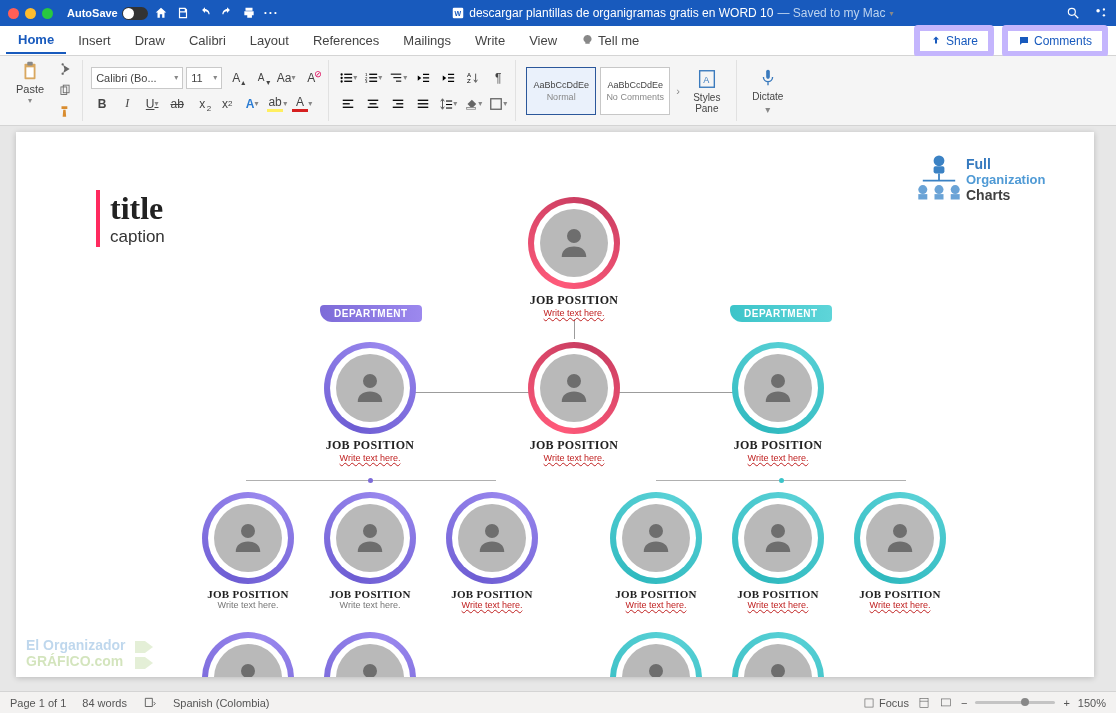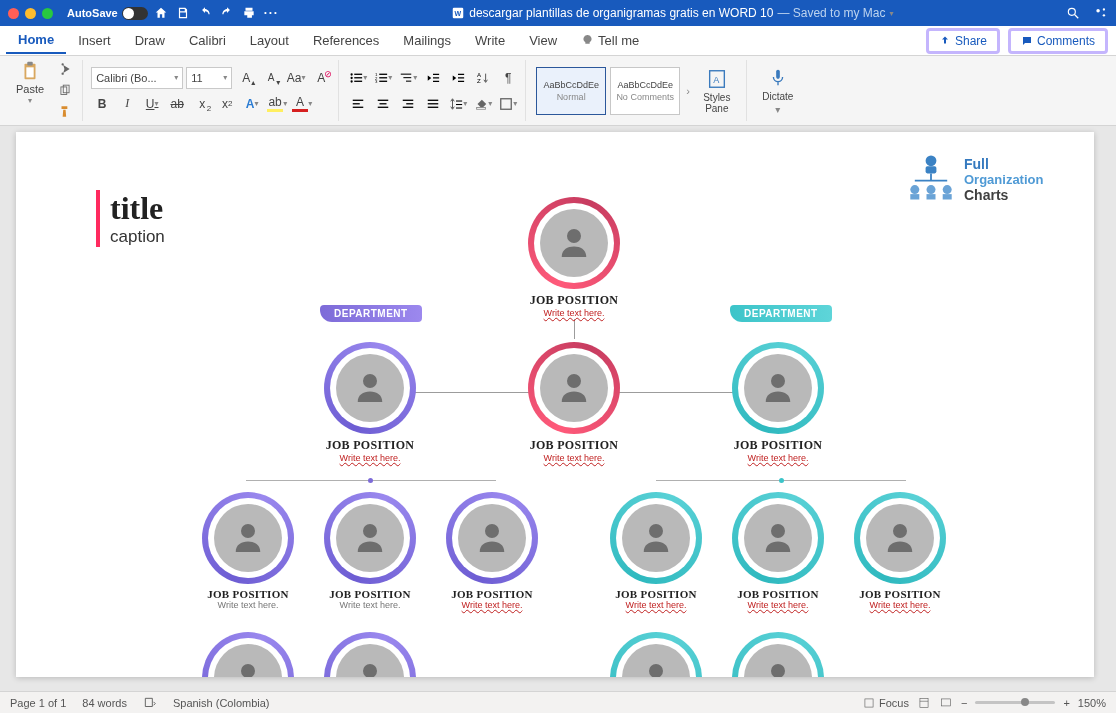--- a/index.html
+++ b/index.html
@@ -19,33 +19,33 @@
 .doc-title .saved { color:#bcd3ef; }
 .ellipsis{font-weight:bold;letter-spacing:1px}
 .tb-right{display:flex;gap:14px;align-items:center}
 
 
 .ribbon-tabs { background:#fff; border-bottom:1px solid #d4d4d4; height:30px; display:flex; align-items:center; padding:0 8px 0 6px; font-size:13px; color:#444; }
 .ribbon-tabs .tab { padding:5px 12px; cursor:pointer; }
 .ribbon-tabs .tab.active { color:#185ABD; border-bottom:2px solid #185ABD; font-weight:600; }
 .ribbon-tabs .tellme{display:flex;align-items:center;gap:4px}
 .ribbon-tabs .right{margin-left:auto;display:flex;gap:8px}
-.share-btn,.comments-btn{border:3px solid #c4b5fd;border-radius:4px;padding:3px 10px;font-size:12px;display:flex;align-items:center;gap:4px;color:#185ABD;cursor:pointer}
+.share-btn,.comments-btn{border:6px solid #c4b5fd;border-radius:4px;padding:3px 10px;font-size:12px;display:flex;align-items:center;gap:4px;color:#185ABD;cursor:pointer}
 
 
 .ribbon { background:#f5f5f5; border-bottom:1px solid #d4d4d4; height:70px; display:flex; align-items:stretch; padding:4px 6px; gap:2px; font-size:11px; color:#444;}
 .group { display:flex; flex-direction:column; justify-content:center; padding:0 6px; border-right:1px solid #e1e1e1; }
 .group:last-child{border-right:none}
 .paste-col{display:flex;flex-direction:column;align-items:center;gap:1px;padding:0 4px}
 .paste-col svg{width:22px;height:22px}
 .small-icons{display:flex;flex-direction:column;gap:4px;justify-content:center;padding-left:6px}
 .small-icons svg{width:14px;height:14px}
 .row{display:flex;align-items:center;gap:3px;height:26px}
 .font-name{border:1px solid #c9c9c9;background:#fff;width:92px;height:22px;padding:2px 4px;font-size:11px;display:flex;align-items:center;justify-content:space-between}
-.font-size{border:1px solid #c9c9c9;background:#fff;width:46px;height:22px;padding:2px 4px;font-size:11px;display:flex;align-items:center;justify-content:space-between}
+.font-size{border:1px solid #c9c9c9;background:#fff;width:36px;height:22px;padding:2px 4px;font-size:11px;display:flex;align-items:center;justify-content:space-between}
 .ribbon-btn{width:22px;height:22px;display:flex;align-items:center;justify-content:center;cursor:pointer;font-size:12px;color:#444;position:relative}
 .ribbon-btn.b{font-weight:bold}.ribbon-btn.i{font-style:italic;font-family:serif}.ribbon-btn.u{text-decoration:underline}
 .ribbon-btn.strike{text-decoration:line-through}
 .ribbon-btn .sub{font-size:8px;position:absolute;bottom:2px;right:2px}
 .color-under{border-bottom:3px solid;width:16px;display:inline-block;text-align:center}
 .style-card{border:1px solid #c7c7c7;background:#fff;width:70px;height:48px;display:flex;flex-direction:column;align-items:center;justify-content:center;font-size:9px;margin:2px;cursor:pointer}
 .style-card.active{border:1px solid #2b579a;background:#eaf1fb}
 .style-name{color:#888;font-size:9px;margin-top:2px}
 .big-btn{display:flex;flex-direction:column;align-items:center;justify-content:center;gap:2px;width:46px;cursor:pointer}
 .big-btn svg{width:22px;height:22px}
@@ -54,21 +54,21 @@
 
 
 .doc-area{flex:1;background:#e7e7e7;overflow:auto;position:relative;padding:6px 8px 0 16px}
 .page{background:#fff;width:1078px;height:545px;box-shadow:0 1px 6px rgba(0,0,0,0.2);position:relative;overflow:hidden}
 
 .doc-title-block{position:absolute;top:58px;left:80px}
 .title-bar{border-left:4px solid #ff2a5f;padding-left:10px}
 .title-text{font-family:Georgia,serif;font-size:32px;font-weight:600;color:#222}
 .caption-text{font-family:Liberation Sans, sans-serif;font-size:17px;color:#333}
 
-.logo{position:absolute;top:12px;right:12px;width:186px;height:70px;border-radius:8px;background:#fff;display:flex;align-items:center;gap:6px;padding:4px 8px}
+.logo{position:absolute;top:12px;right:4px;width:186px;height:70px;border-radius:8px;background:#fff;display:flex;align-items:center;padding:4px 8px}
 .logo-icon svg{width:54px;height:54px}
 .logo-text .l1{color:#367abf;font-weight:700;font-size:14px}
 .logo-text .l2{color:#4f9ad5;font-weight:700;font-size:13px}
 .logo-text .l3{color:#404040;font-weight:700;font-size:14px}
 
 .watermark{position:absolute;bottom:4px;left:10px;opacity:0.35;display:flex;align-items:center;gap:4px}
 .watermark .wm1{color:#4a90cc;font-weight:700;font-size:14px}
 .watermark .wm2{color:#84b545;font-weight:700;font-size:14px}
 
 
@@ -624,20 +624,29 @@
           <div class="inner">
             <div class="pic">
               <svg viewBox="0 0 24 24">
                 <path d="M12 12a4 4 0 1 0 0-8 4 4 0 0 0 0 8zm-7 8c0-4 3-6 7-6s7 2 7 6H5z"></path>
               </svg>
             </div>
           </div>
         </div>
       </div>
 
+    <div class="watermark">
+      <div>
+        <div class="wm1">El Organizador</div>
+        <div class="wm2">GRÁFICO.com</div>
+      </div>
+      <svg width="30" height="40" viewBox="0 0 30 40">
+          <path d="M5 8h10l8 6-8 6H5zM5 24h10l8 6-8 6H5z" fill="#84b545" opacity="0.6"></path>
+        </svg>
+    </div>
 
   </div>
 </div>
 
 <div class="statusbar">
   <span>Page 1 of 1</span>
   <span>84 words</span>
   <span class="sb-btn">
       <svg viewBox="0 0 24 24">
         <path d="M4 4h12v14H4zM18 10l3 3-3 3" fill="none" stroke="#555" stroke-width="1.5"></path>

